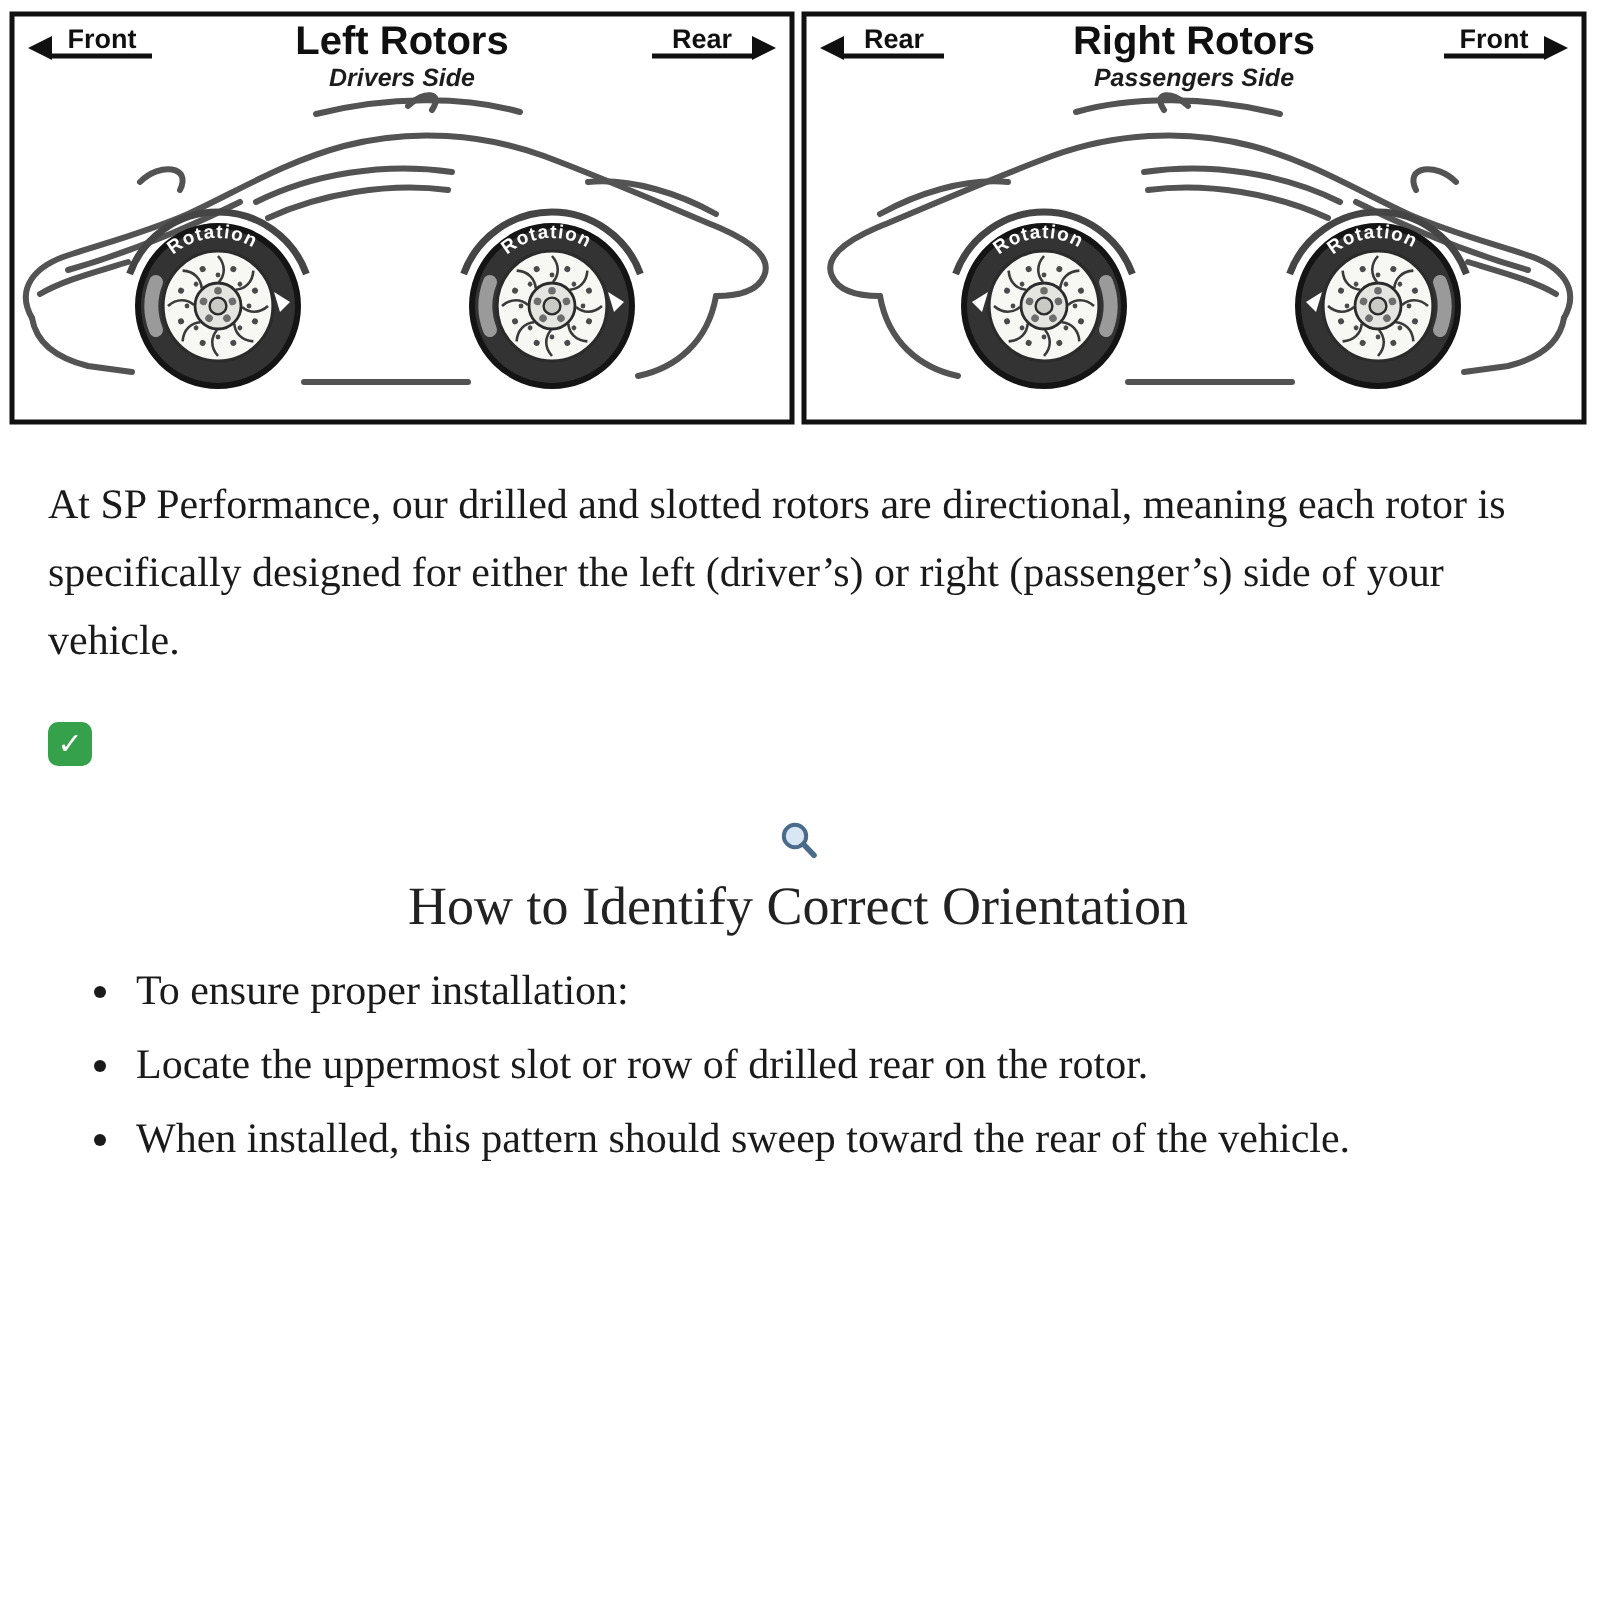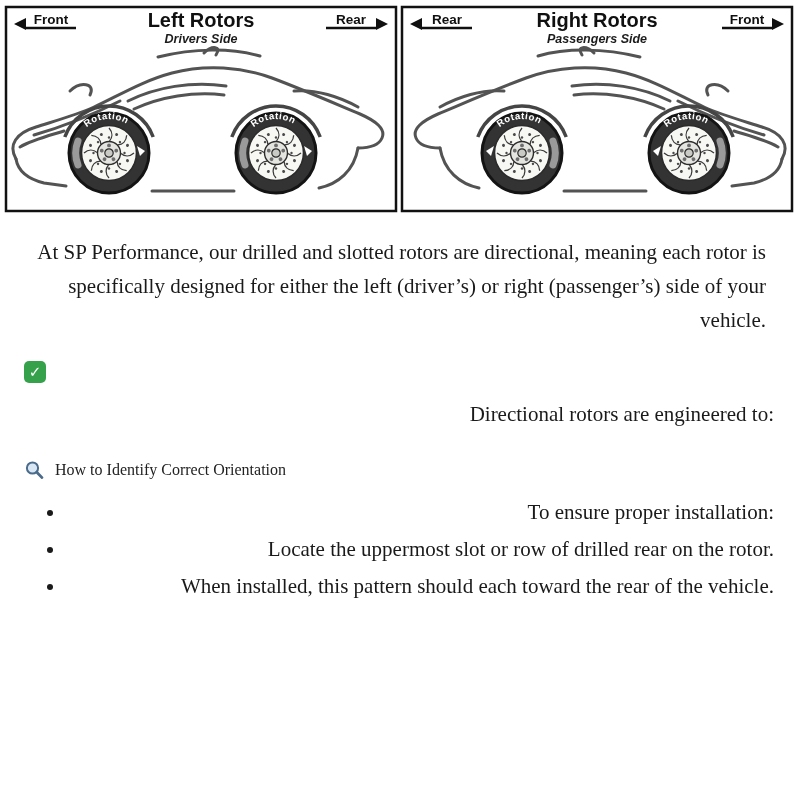--- a/index.html
+++ b/index.html
@@ -1,25 +1,25 @@
 <!DOCTYPE html>
 <html><head>
 <meta charset="utf-8">
 <style>
   html,body{margin:0;padding:0;background:#ffffff;}
   body{width:800px;font-family:"Liberation Serif",serif;color:#1a1a1a;}
   .page{width:800px;min-height:800px;box-sizing:border-box;padding:5px 0 14px 0;}
   figure.diagram{margin:0 0 0 4px;padding:0;line-height:0;}
-  .article{padding:12px 26px 0 24px;font-size:21px;line-height:34px;text-align:right;}
+  .article{padding:12px 26px 0 24px;font-size:21px;line-height:34px;}
   .intro{margin:8px 0 16px 0;max-width:742px;}
   h2.sec{font-size:21.5px;font-weight:700;margin:24px 0 12px 0;display:flex;align-items:center;gap:10px;line-height:26px;}
   .check-icon{width:22px;height:22px;background:#35a24b;color:#fff;border-radius:5px;
     display:inline-flex;align-items:center;justify-content:center;
     font-family:"DejaVu Sans",sans-serif;font-size:15px;font-weight:700;flex:0 0 auto;}
-  h3.sec{font-size:16px;font-weight:400;margin:26px 0 12px 0;display:flex;align-items:center;gap:10px;color:#222;line-height:26px;}
+  h3.sec{font-size:27px;font-weight:400;margin:26px 0 12px 0;display:flex;align-items:center;gap:10px;color:#222;line-height:26px;flex-direction:column;}
   .mag-icon{width:21px;height:21px;flex:0 0 auto;display:inline-block;}
   ul.blist{margin:6px 0 16px 0;padding-left:42px;max-width:718px;}
   ul.blist li{margin:3px 0;padding-left:2px;}
   .lead{margin:14px 0 10px 0;}
   
   svg .hdr-title{font-family:"Liberation Sans",sans-serif;font-weight:700;font-size:20px;fill:#101010;}
   svg .hdr-sub{font-family:"Liberation Sans",sans-serif;font-weight:700;font-style:italic;font-size:12.5px;fill:#1c1c1c;}
   svg .hdr-corner{font-family:"Liberation Sans",sans-serif;font-weight:700;font-size:13.5px;fill:#101010;}
   svg .rot-label{font-family:"Liberation Sans",sans-serif;font-weight:700;font-size:9.5px;fill:#ffffff;letter-spacing:.6px;}
 </style>
@@ -150,33 +150,32 @@
   </figure>
 
   <main class="article">
 
     <p class="intro">At SP Performance, our drilled and slotted rotors are directional, meaning each rotor is specifically designed for either the left (driver’s) or right (passenger’s) side of your vehicle.</p>
 
     <h2 class="sec">
       <span class="check-icon">✓</span>
     </h2>
 
-    <p class="lead">Directional rotors are engineered to:</p>
 
 
     <h3 class="sec">
       <span class="mag-icon">
         <svg width="21" height="21" viewBox="0 0 21 21">
           <circle cx="8.5" cy="8" r="5.6" fill="#d9e7f4" stroke="#4a6b8a" stroke-width="2"></circle>
           <line x1="12.8" y1="12.2" x2="18" y2="17.6" stroke="#4a6b8a" stroke-width="2.8" stroke-linecap="round"></line>
         </svg>
       </span>
       <span>How to Identify Correct Orientation</span>
     </h3>
 
     <ul class="blist">
       <li>To ensure proper installation:</li>
       <li>Locate the uppermost slot or row of drilled rear on the rotor.</li>
-      <li>When installed, this pattern should each toward the rear of the vehicle.</li>
+      <li>When installed, this pattern should sweep toward the rear of the vehicle.</li>
     </ul>
 
   </main>
 </div>
 
 </body></html>

